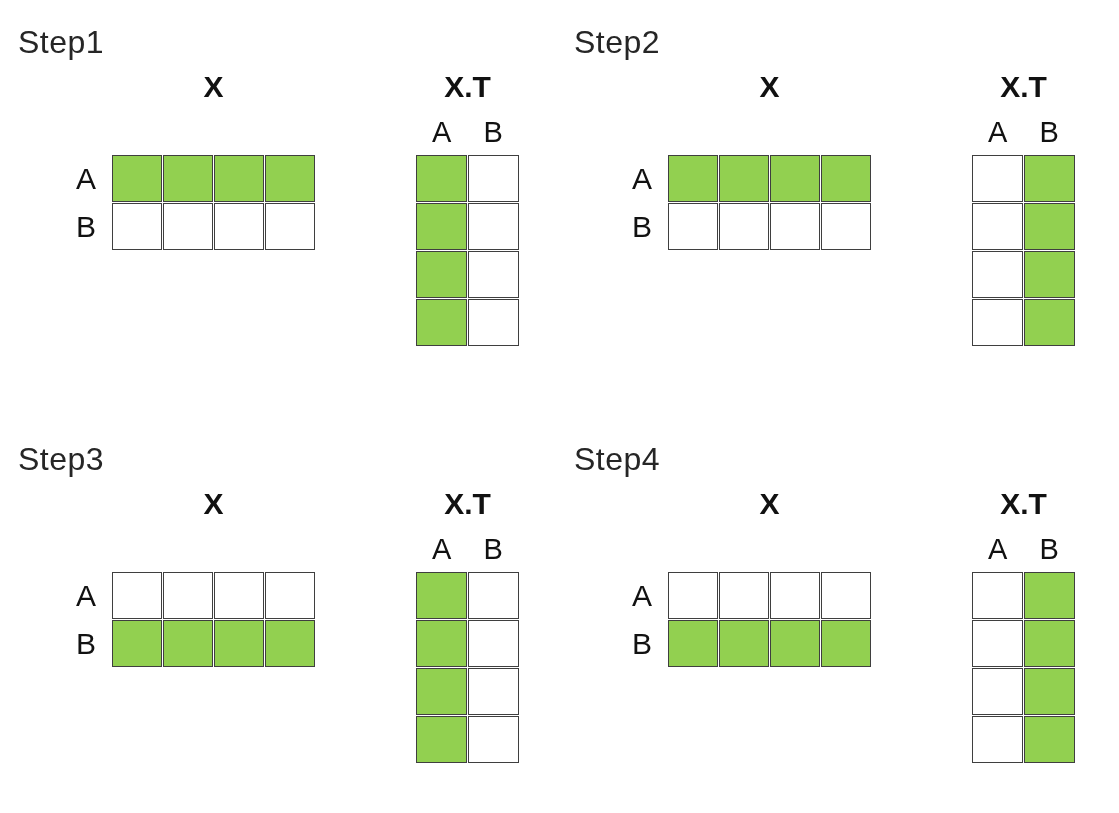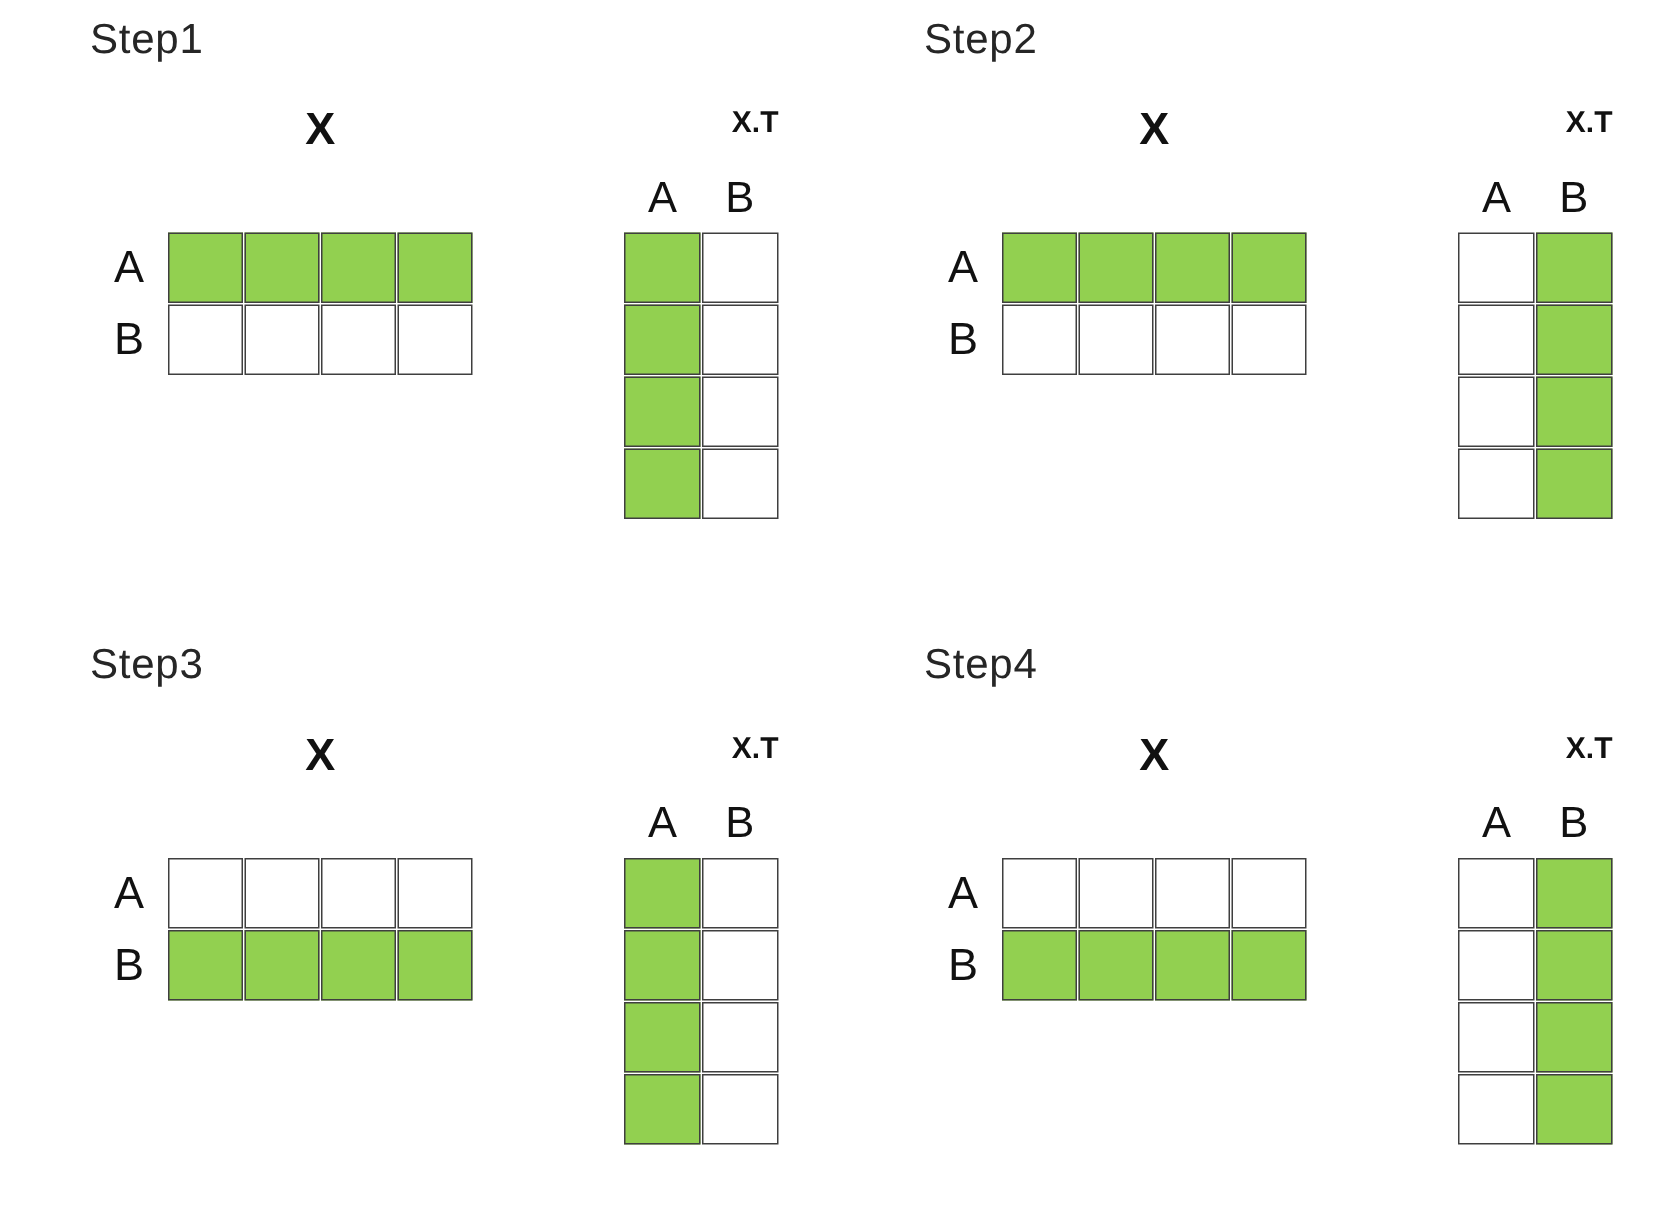--- a/index.html
+++ b/index.html
@@ -19,44 +19,43 @@
     overflow:hidden;
   }
   .steps-grid{
     position:absolute;inset:0;
     display:grid;
     grid-template-columns:556px 1fr;
     grid-template-rows:417px 1fr;
   }
   .panel{position:relative;}
   .step-label{
-    position:absolute;left:18px;top:12px;
-    font-size:28px;line-height:1;color:#262626;
+    position:absolute;left:18px;top:26px;
+    font-size:32px;line-height:1;color:#262626;
     letter-spacing:0.5px;
-    margin-left:42px;
   }
   .x-title{
     position:absolute;left:112px;top:72px;width:203px;
     text-align:center;font-size:30px;line-height:1;font-weight:bold;color:#111;
   }
   .x-row-label{
     position:absolute;left:36px;width:60px;height:47px;
     display:flex;align-items:center;justify-content:flex-end;
     font-size:30px;color:#111;
   }
   .x-grid{
     position:absolute;left:112px;top:155px;
     display:grid;
     grid-template-columns:repeat(4,50px);
     grid-auto-rows:47px;
     gap:1px;
   }
   .xt-title{
     position:absolute;left:416px;top:72px;width:103px;
-    text-align:right;font-size:20px;line-height:1;font-weight:bold;color:#111;
+    text-align:center;font-size:30px;line-height:1;font-weight:bold;color:#111;
   }
   .xt-headers{
     position:absolute;left:416px;top:115px;width:103px;height:34px;
     display:flex;
   }
   .xt-col-header{
     flex:1;display:flex;align-items:center;justify-content:center;
     font-size:29px;color:#111;
   }
   .xt-grid{

